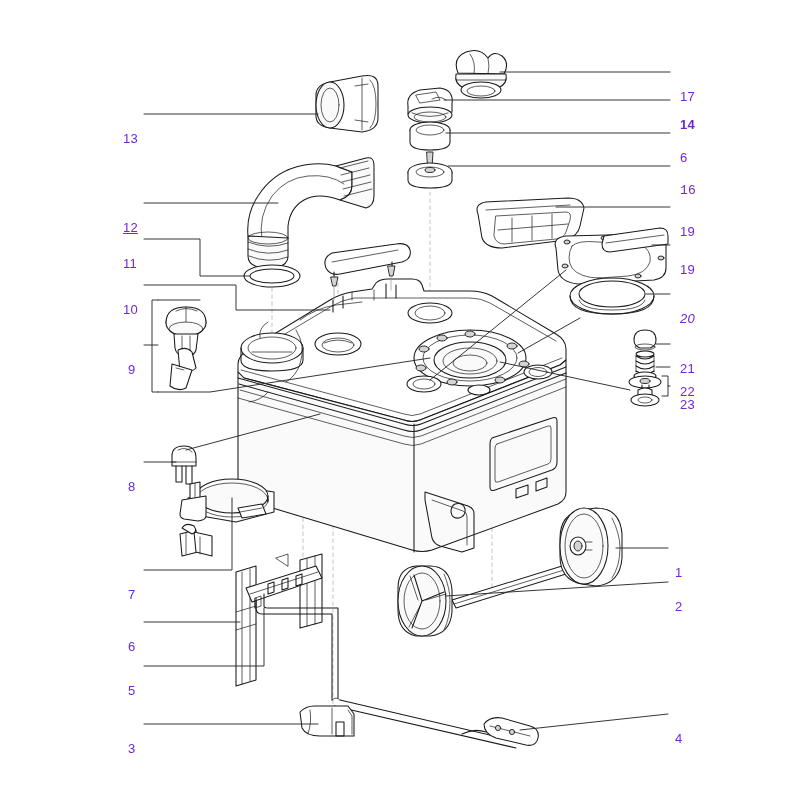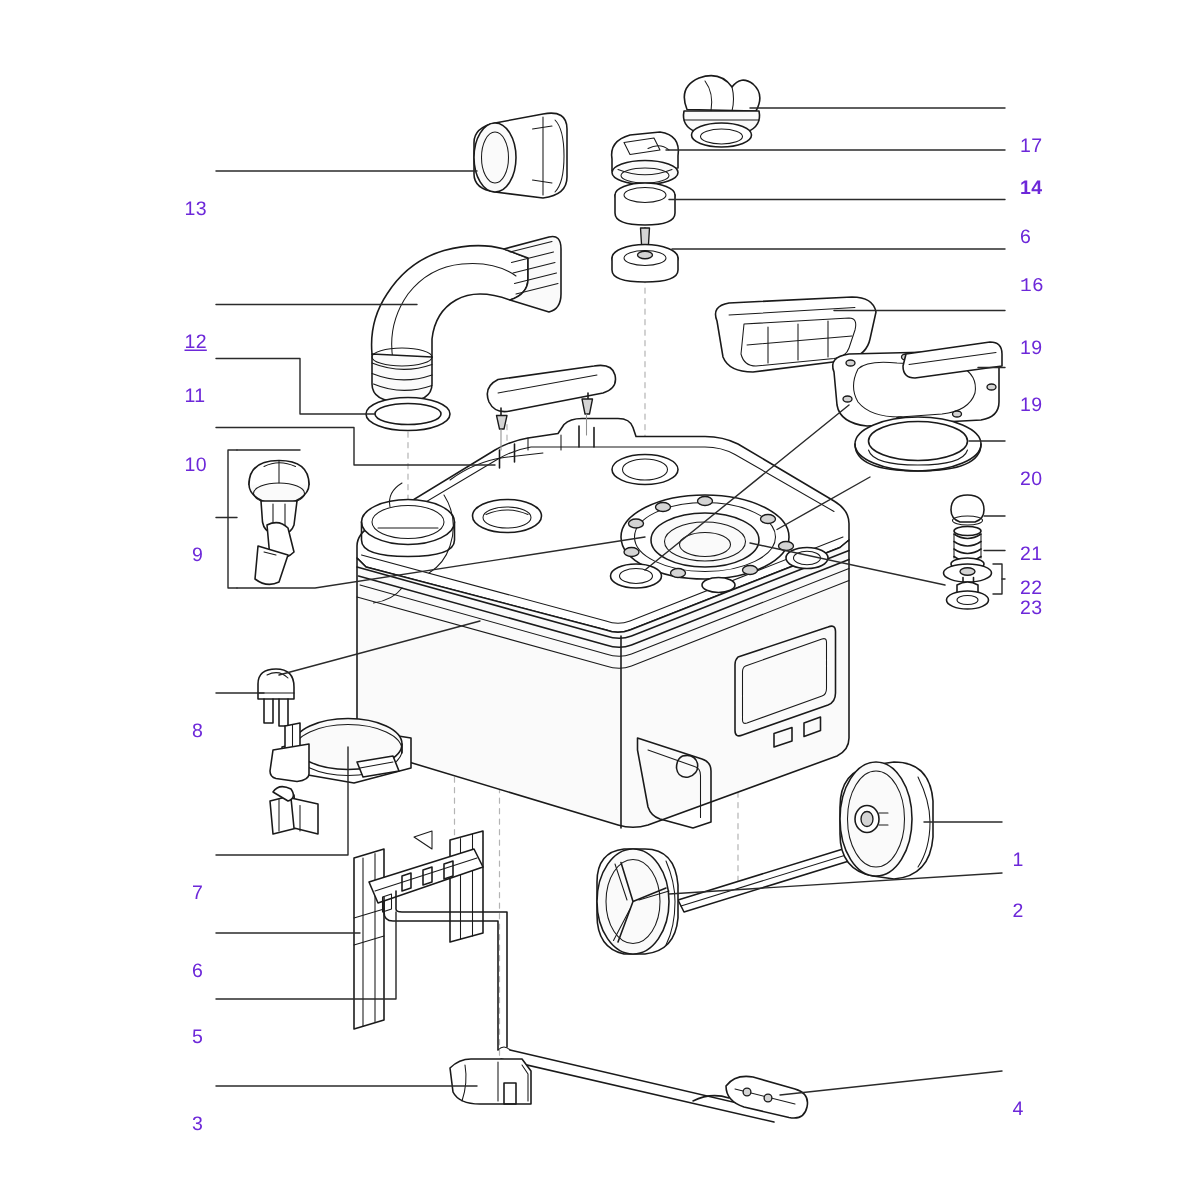--- a/index.html
+++ b/index.html
@@ -459,21 +459,21 @@
   <div class="callout-label" style="left:128px;top:615px;">6</div>
   <div class="callout-label" style="left:128px;top:659px;">5</div>
   <div class="callout-label" style="left:128px;top:717px;">3</div>
 
   <div class="callout-label" style="left:680px;top:65px;">17</div>
   <div class="callout-label" style="left:680px;top:93px;font-weight:bold;">14</div>
   <div class="callout-label" style="left:680px;top:126px;">6</div>
   <div class="callout-label" style="left:680px;top:159px;font-family:Liberation Mono, monospace;">16</div>
   <div class="callout-label" style="left:680px;top:200px;">19</div>
   <div class="callout-label" style="left:680px;top:238px;">19</div>
-  <div class="callout-label" style="left:680px;top:287px;">20</div>
+  <div class="callout-label" style="left:680px;top:287px;font-style:italic;">20</div>
   <div class="callout-label" style="left:680px;top:337px;">21</div>
   <div class="callout-label" style="left:680px;top:360px;text-align:right;">22</div>
   <div class="callout-label" style="left:680px;top:373px;">23</div>
   <div class="callout-label" style="left:675px;top:541px;">1</div>
   <div class="callout-label" style="left:675px;top:575px;">2</div>
   <div class="callout-label" style="left:675px;top:707px;">4</div>
 
 </div>
 
 </body></html>

